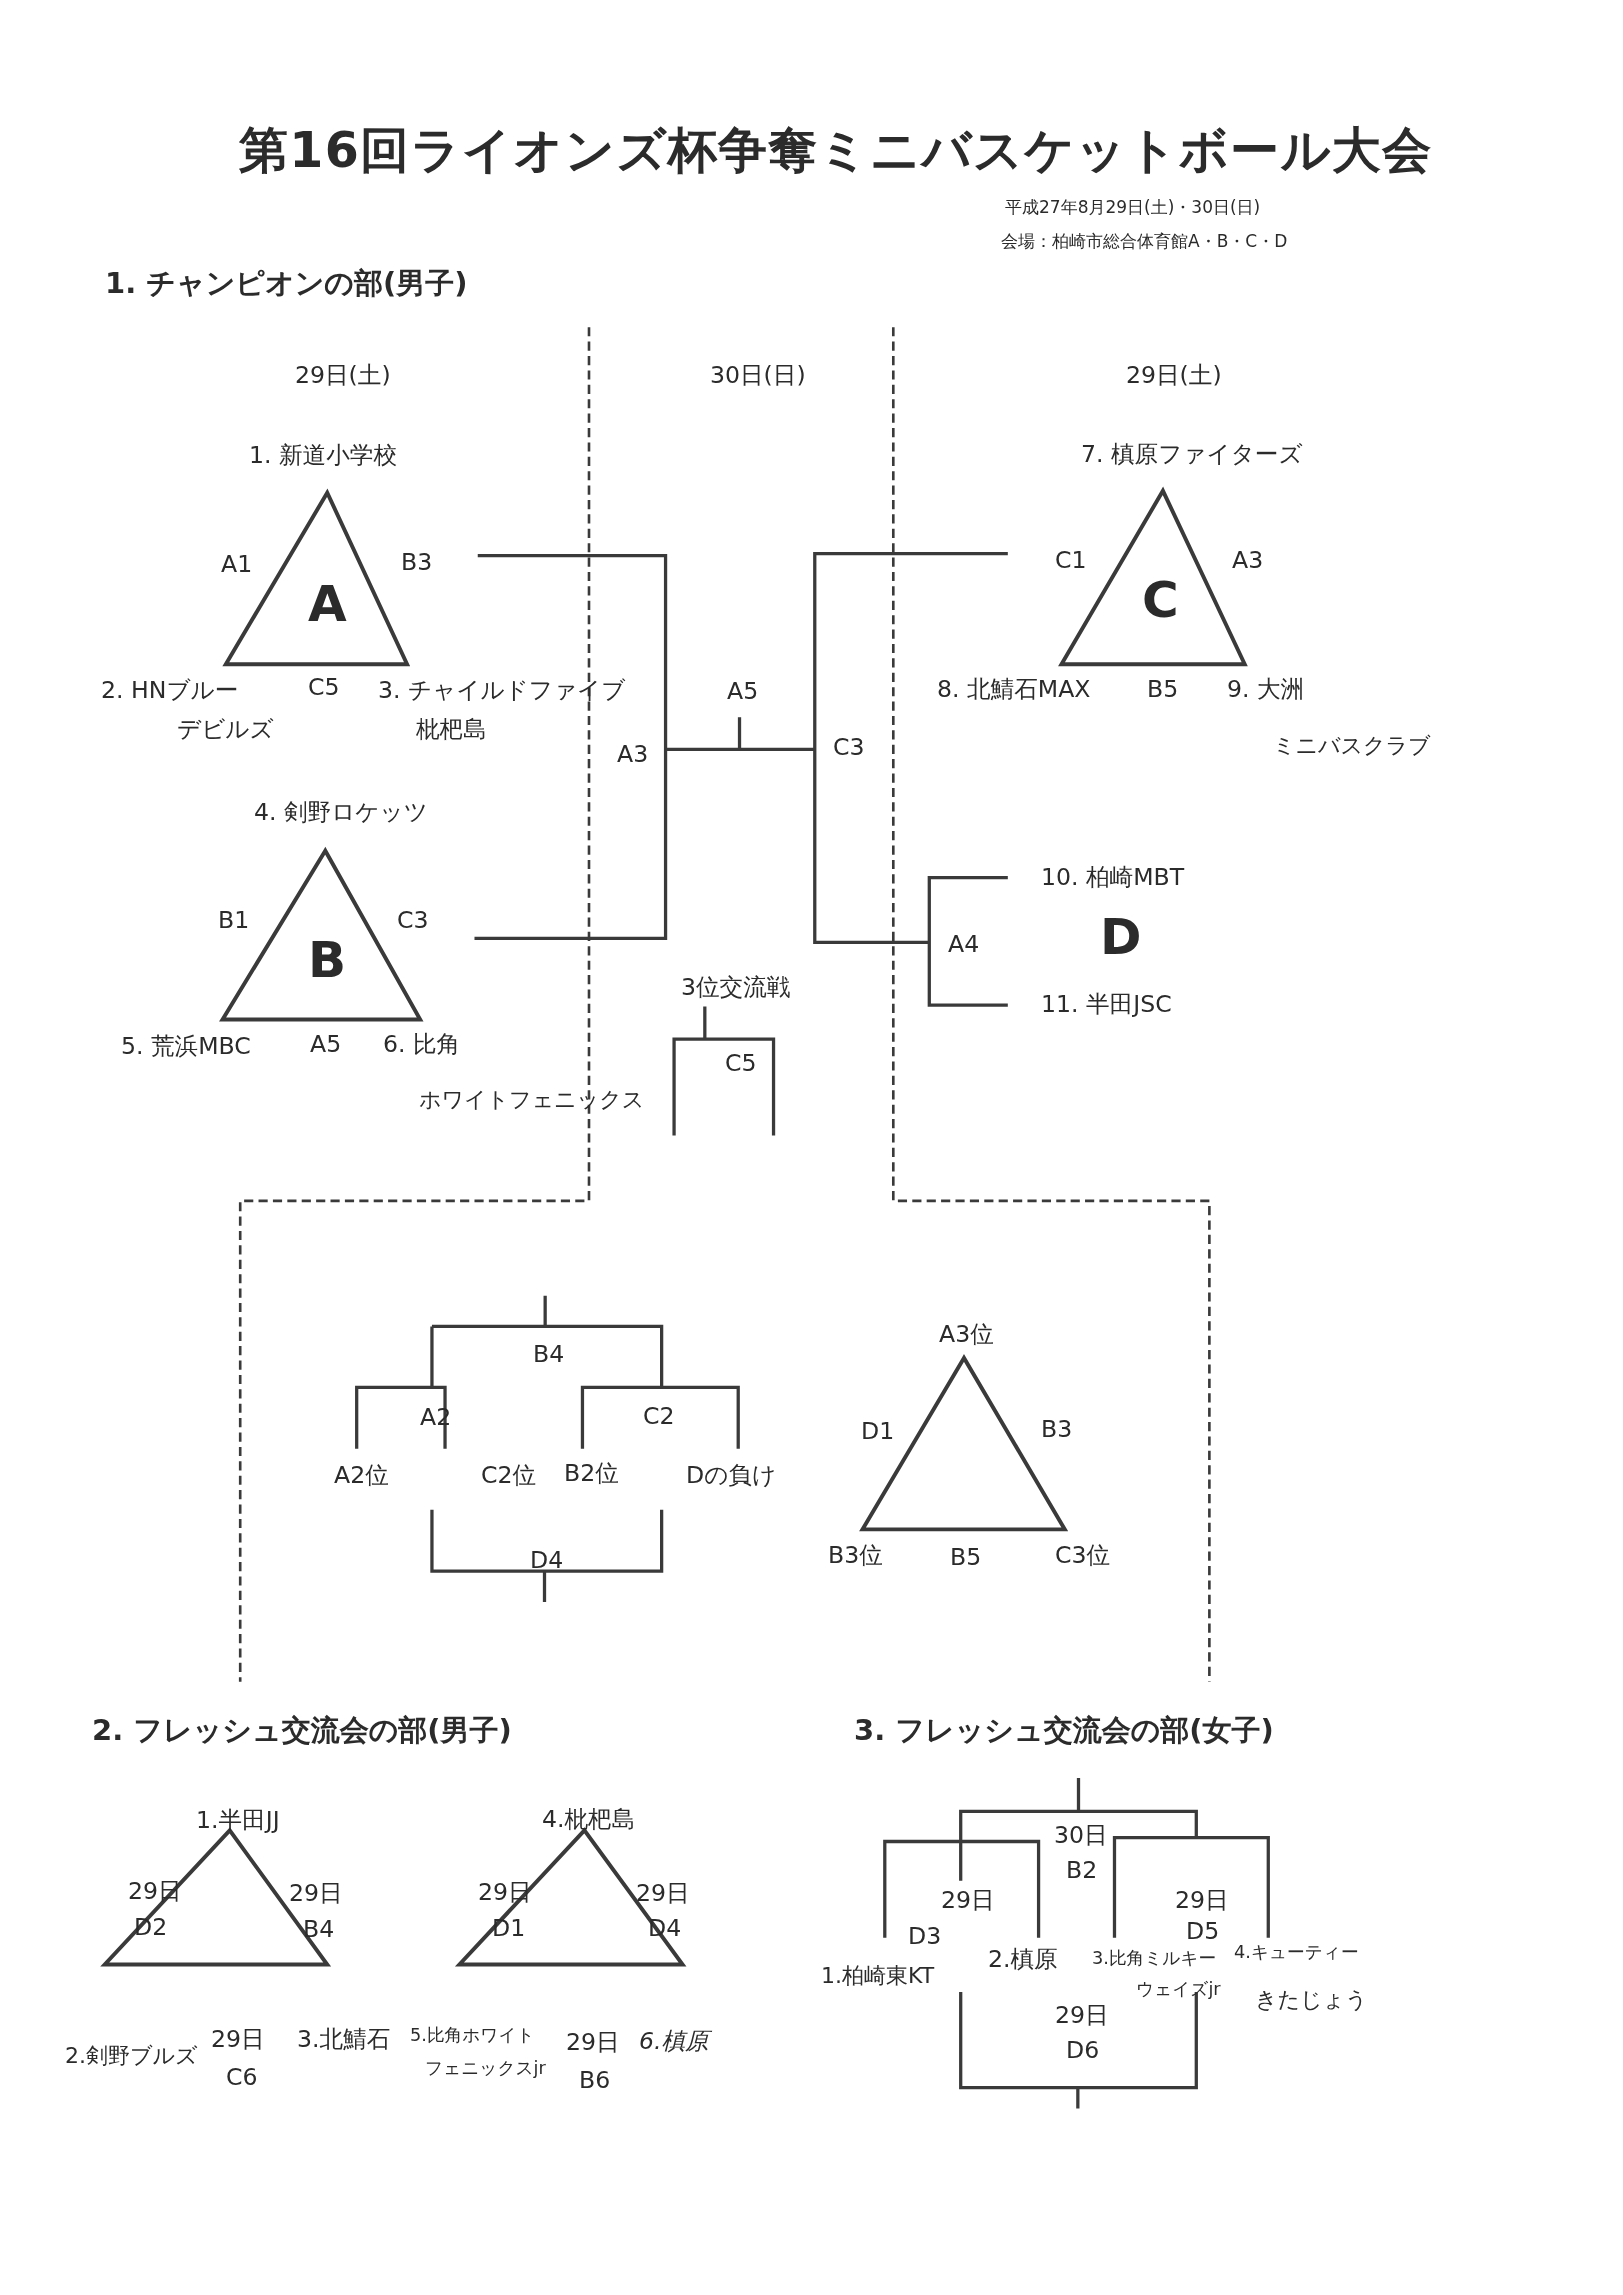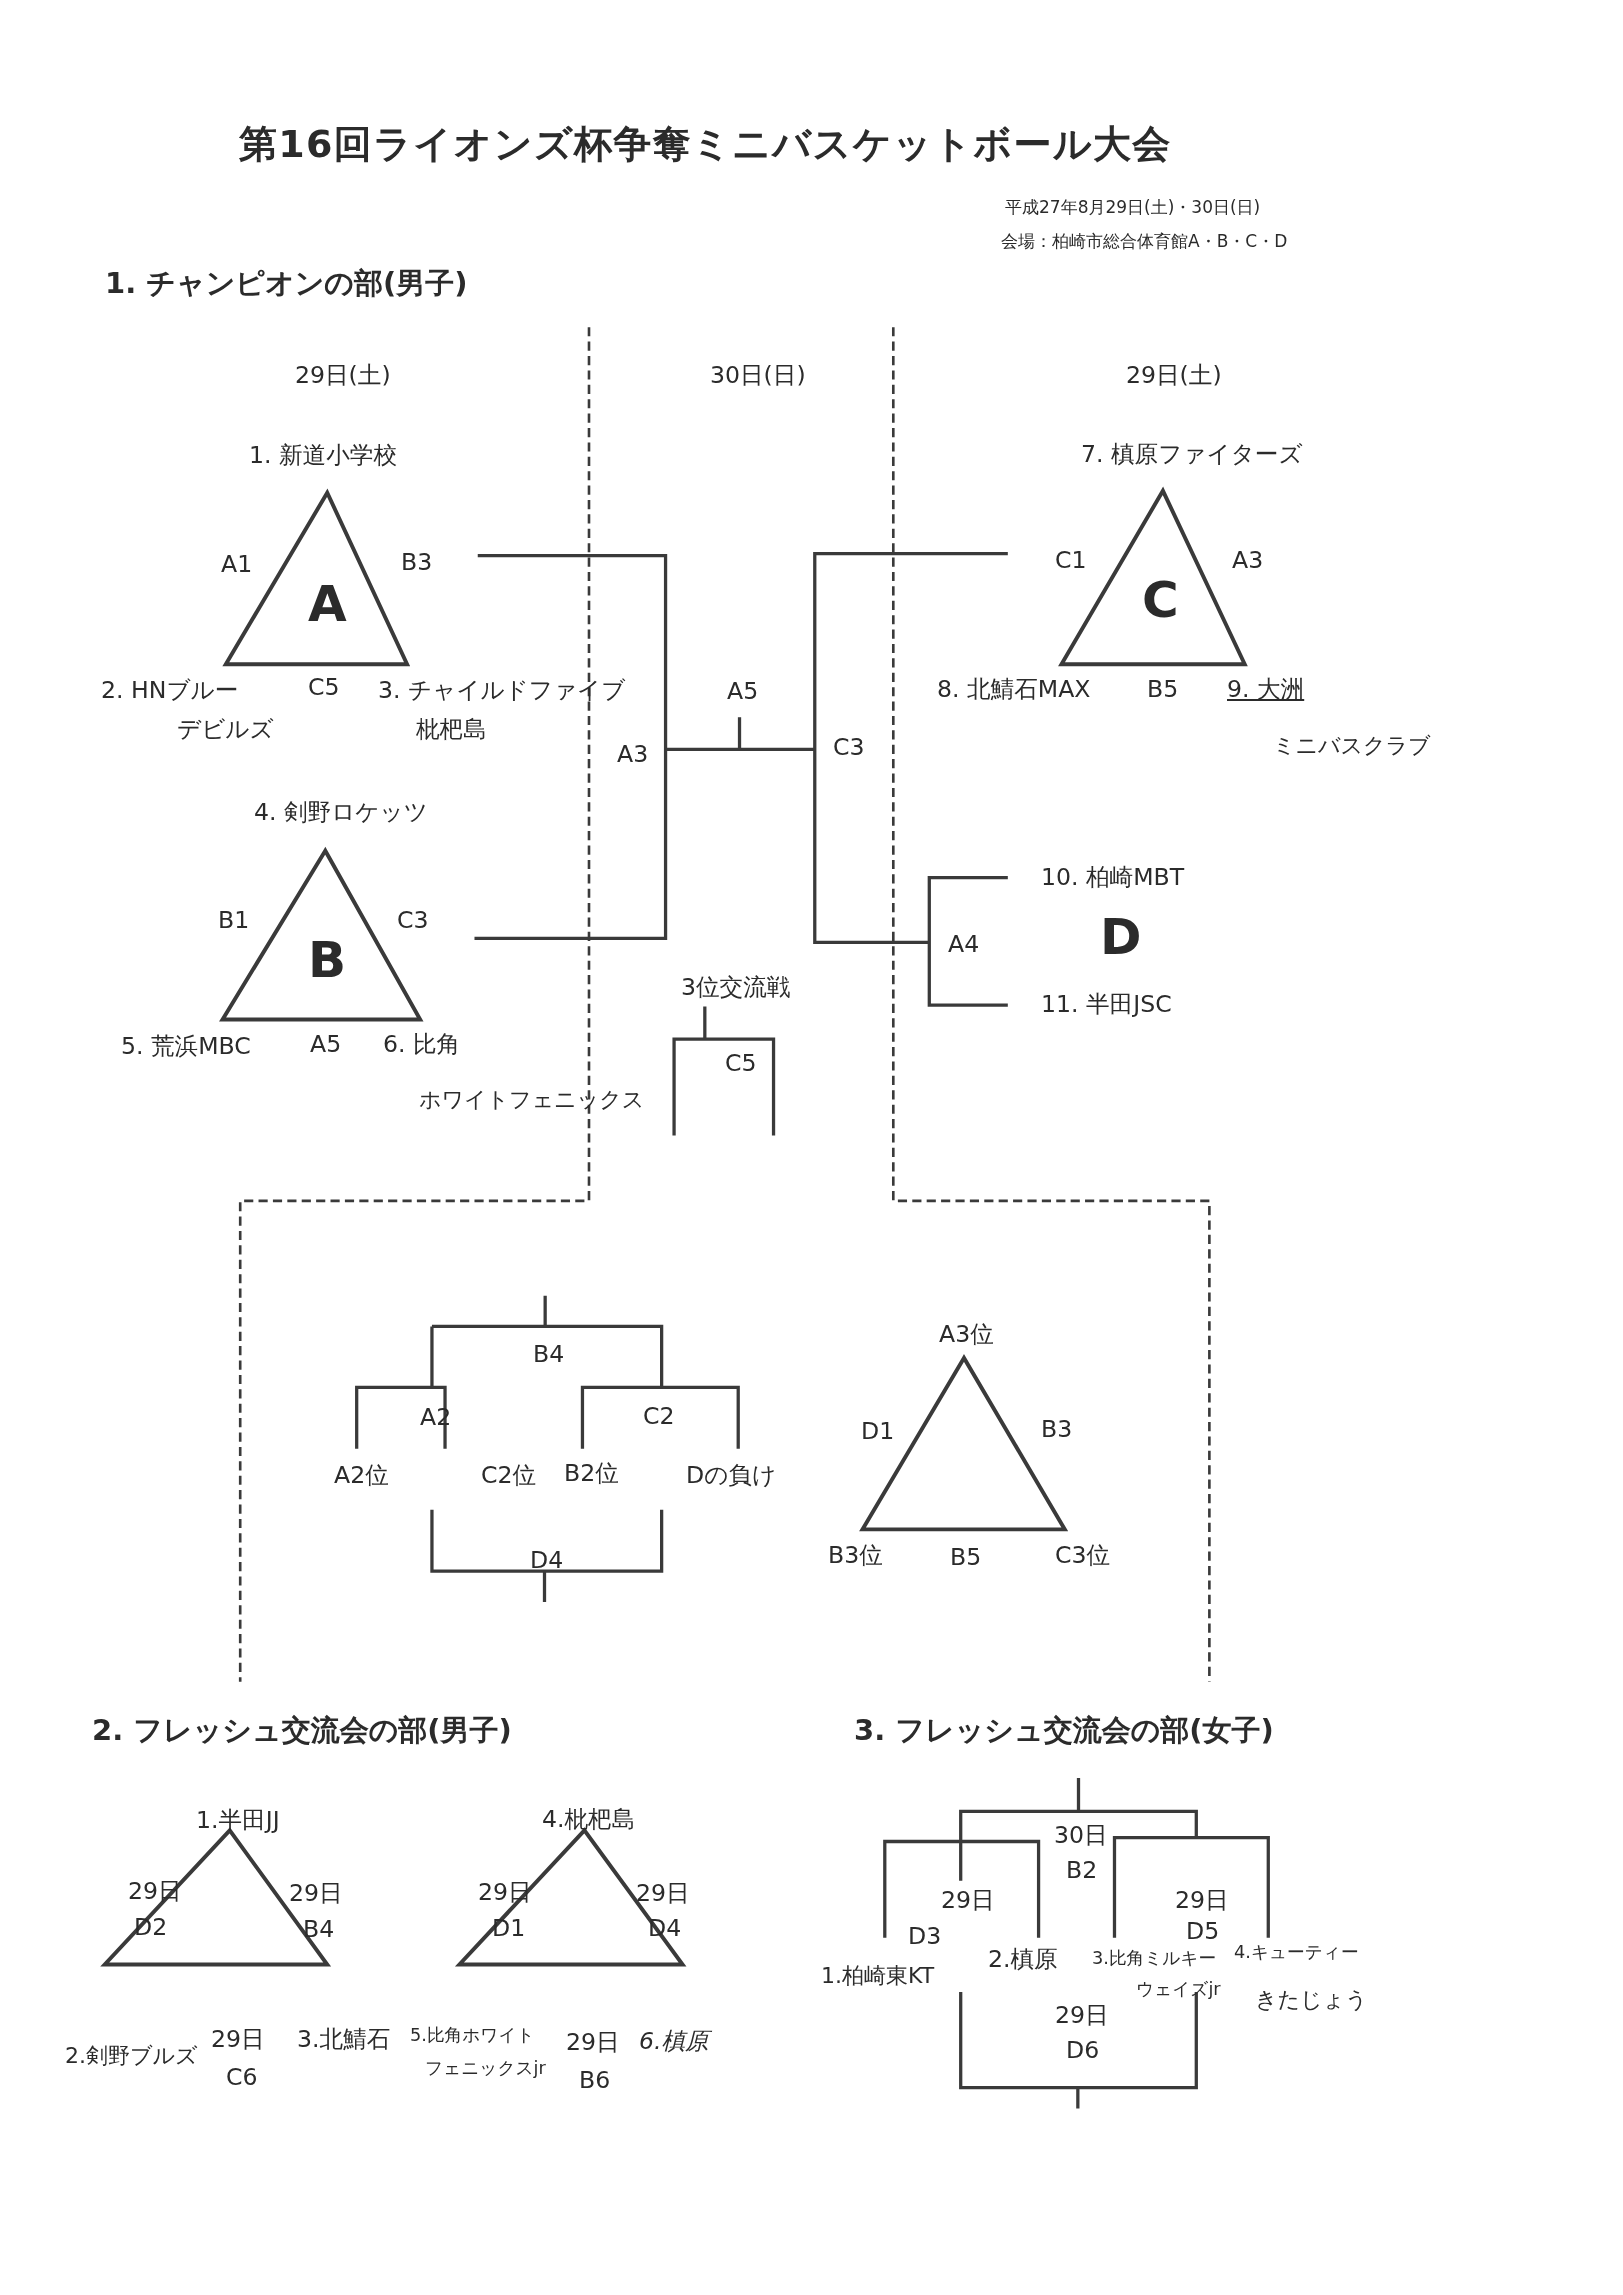--- a/index.html
+++ b/index.html
@@ -1,19 +1,19 @@
 <!DOCTYPE html>
 <html style="font-size:10.5px"><head>
 <meta charset="utf-8">
 <style>
   html,body{margin:0;padding:0;background:#fff;}
   body{width:1623px;height:2295px;position:relative;overflow:hidden;
        font-family:"DejaVu Sans","Liberation Sans",sans-serif;color:#2b2b2b;}
   .t{position:absolute;white-space:nowrap;line-height:1.1;}
-  .title{font-size:38px;font-weight:bold;letter-spacing:1.3px;}
+  .title{font-size:49px;font-weight:bold;letter-spacing:1.3px;}
   .meta{font-size:17px;}
   .sec{font-size:29px;font-weight:bold;}
   .lbl{font-size:23.6px;}
   .sm{font-size:22px;margin-top:15px;}
   .xs{font-size:17.7px;}
   .big{font-size:50px;font-weight:bold;}
   svg.lines{position:absolute;left:0;top:0;}
   .ln{stroke:#3a3a3a;stroke-width:5;fill:none;}
   .dash{stroke:#3a3a3a;stroke-width:4;fill:none;stroke-dasharray:14 8;}
   .tri{stroke:#3a3a3a;stroke-width:6;fill:none;stroke-linejoin:miter;}
@@ -83,21 +83,21 @@
 
 <div class="t lbl" style="left:681px;top:975px;">3位交流戦</div>
 <div class="t lbl" style="left:725px;top:1051px;">C5</div>
 
 <div class="t lbl" style="left:1081px;top:442px;">7. 槙原ファイターズ</div>
 <div class="t lbl" style="left:1055px;top:548px;">C1</div>
 <div class="t lbl" style="left:1232px;top:548px;">A3</div>
 <div class="t big" style="left:1142px;top:573px;">C</div>
 <div class="t lbl" style="left:937px;top:677px;">8. 北鯖石MAX</div>
 <div class="t lbl" style="left:1147px;top:677px;">B5</div>
-<div class="t lbl" style="left:1227px;top:677px;text-decoration:underline;">9. 大洲</div>
+<div class="t lbl" style="left:1227px;top:677px;">9. 大洲</div>
 <div class="t sm" style="left:1273px;top:719px;">ミニバスクラブ</div>
 
 <div class="t lbl" style="left:1041px;top:865px;">10. 柏崎MBT</div>
 <div class="t big" style="left:1100px;top:910px;">D</div>
 <div class="t lbl" style="left:948px;top:932px;">A4</div>
 <div class="t lbl" style="left:1041px;top:992px;">11. 半田JSC</div>
 
 <div class="t lbl" style="left:533px;top:1342px;">B4</div>
 <div class="t lbl" style="left:420px;top:1405px;">A2</div>
 <div class="t lbl" style="left:643px;top:1404px;">C2</div>

